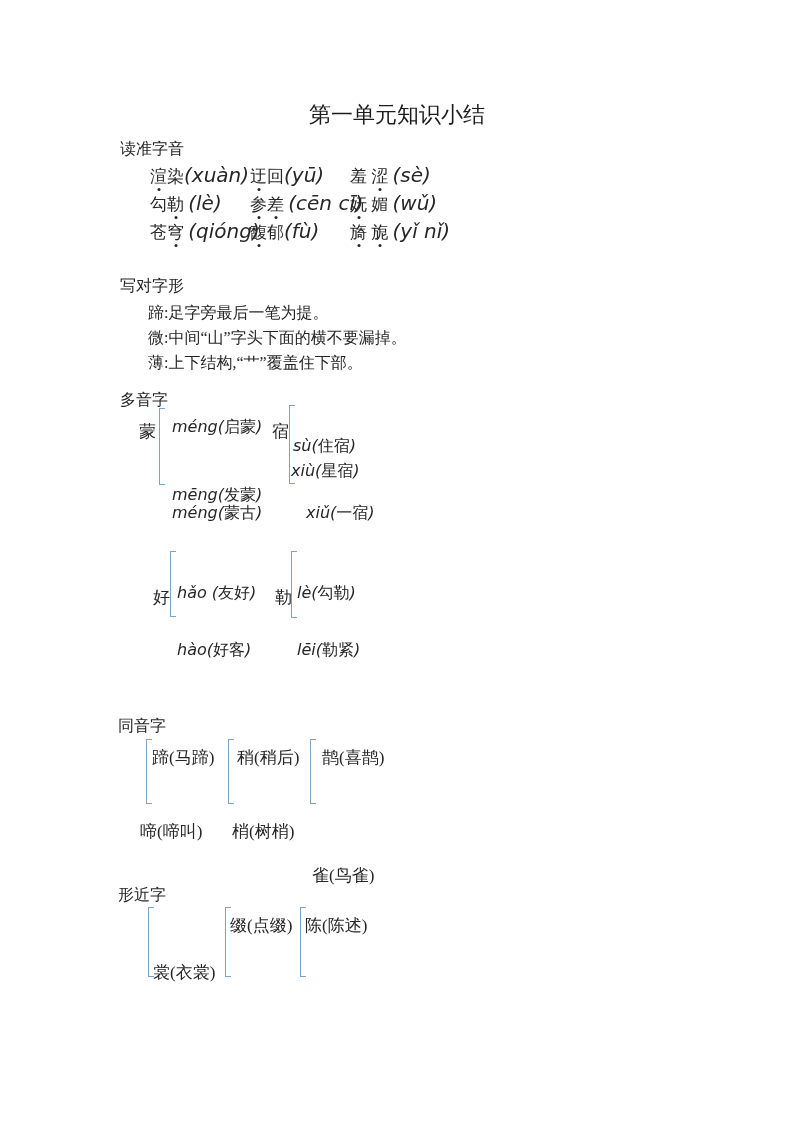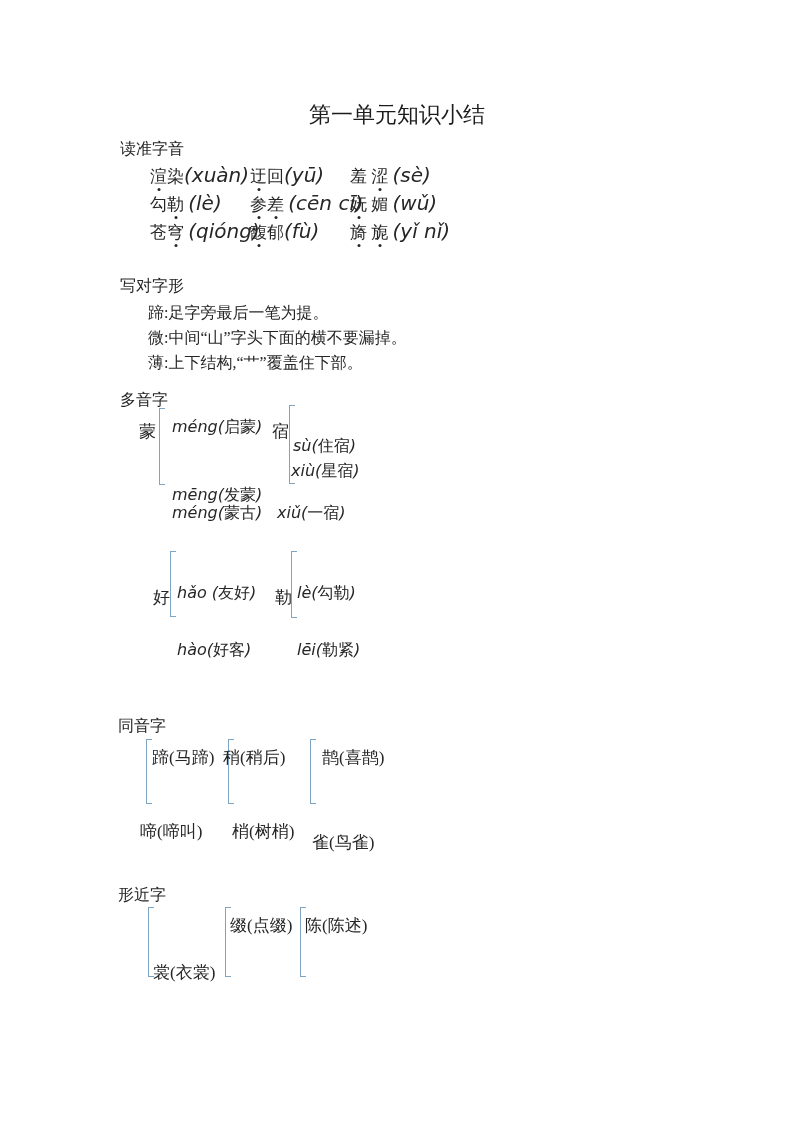--- a/index.html
+++ b/index.html
@@ -73,42 +73,42 @@
   <span class="abs poly-char" style="left:139px;top:420px">蒙</span>
   <span class="bracket" style="left:159px;top:408px;height:77px"></span>
   <span class="abs reading" style="left:172px;top:417px"><span class="py">méng(</span><span>启蒙</span><span class="py">)</span></span>
   <span class="abs reading" style="left:172px;top:485px"><span class="py">mēng(</span><span>发蒙</span><span class="py">)</span></span>
   <span class="abs reading" style="left:172px;top:503px"><span class="py">méng(</span><span>蒙古</span><span class="py">)</span></span>
 
   <span class="abs poly-char" style="left:272px;top:420px">宿</span>
   <span class="bracket" style="left:289px;top:405px;height:79px"></span>
   <span class="abs reading" style="left:293px;top:436px"><span class="py">sù(</span><span>住宿</span><span class="py">)</span></span>
   <span class="abs reading" style="left:291px;top:461px"><span class="py">xiù(</span><span>星宿</span><span class="py">)</span></span>
-  <span class="abs reading" style="left:277px;top:503px"><span class="py">xiǔ(</span><span>一宿</span><span class="py">)</span></span>
+  <span class="abs reading" style="left:306px;top:503px"><span class="py">xiǔ(</span><span>一宿</span><span class="py">)</span></span>
 
   <span class="abs poly-char" style="left:153px;top:586px">好</span>
   <span class="bracket" style="left:170px;top:551px;height:66px"></span>
   <span class="abs reading" style="left:177px;top:583px"><span class="py">hǎo (</span><span>友好</span><span class="py">)</span></span>
   <span class="abs reading" style="left:177px;top:640px"><span class="py">hào(</span><span>好客</span><span class="py">)</span></span>
 
   <span class="abs poly-char" style="left:275px;top:586px">勒</span>
   <span class="bracket" style="left:291px;top:551px;height:67px"></span>
   <span class="abs reading" style="left:297px;top:583px"><span class="py">lè(</span><span>勾勒</span><span class="py">)</span></span>
   <span class="abs reading" style="left:297px;top:640px"><span class="py">lēi(</span><span>勒紧</span><span class="py">)</span></span>
 
   <div class="abs heading" style="left:118px;top:716px">同音字</div>
   <span class="bracket" style="left:146px;top:739px;height:65px"></span>
   <span class="bracket" style="left:228px;top:739px;height:65px"></span>
   <span class="bracket" style="left:310px;top:739px;height:65px"></span>
   <span class="abs cn" style="left:152px;top:746px">蹄(马蹄)</span>
-  <span class="abs cn" style="left:223px;top:746px">稍(稍后)</span>
+  <span class="abs cn" style="left:237px;top:746px">稍(稍后)</span>
   <span class="abs cn" style="left:322px;top:746px">鹊(喜鹊)</span>
   <span class="abs cn" style="left:140px;top:820px">啼(啼叫)</span>
   <span class="abs cn" style="left:232px;top:820px">梢(树梢)</span>
-  <span class="abs cn" style="left:312px;top:831px">雀(鸟雀)</span>
+  <span class="abs cn" style="left:312px;top:864px">雀(鸟雀)</span>
 
   <div class="abs heading" style="left:118px;top:885px">形近字</div>
   <span class="bracket" style="left:148px;top:907px;height:70px"></span>
   <span class="bracket" style="left:225px;top:907px;height:70px"></span>
   <span class="bracket" style="left:300px;top:907px;height:70px"></span>
   <span class="abs cn" style="left:153px;top:961px">裳(衣裳)</span>
   <span class="abs cn" style="left:230px;top:914px">缀(点缀)</span>
   <span class="abs cn" style="left:305px;top:914px">陈(陈述)</span>
 
 </div>

